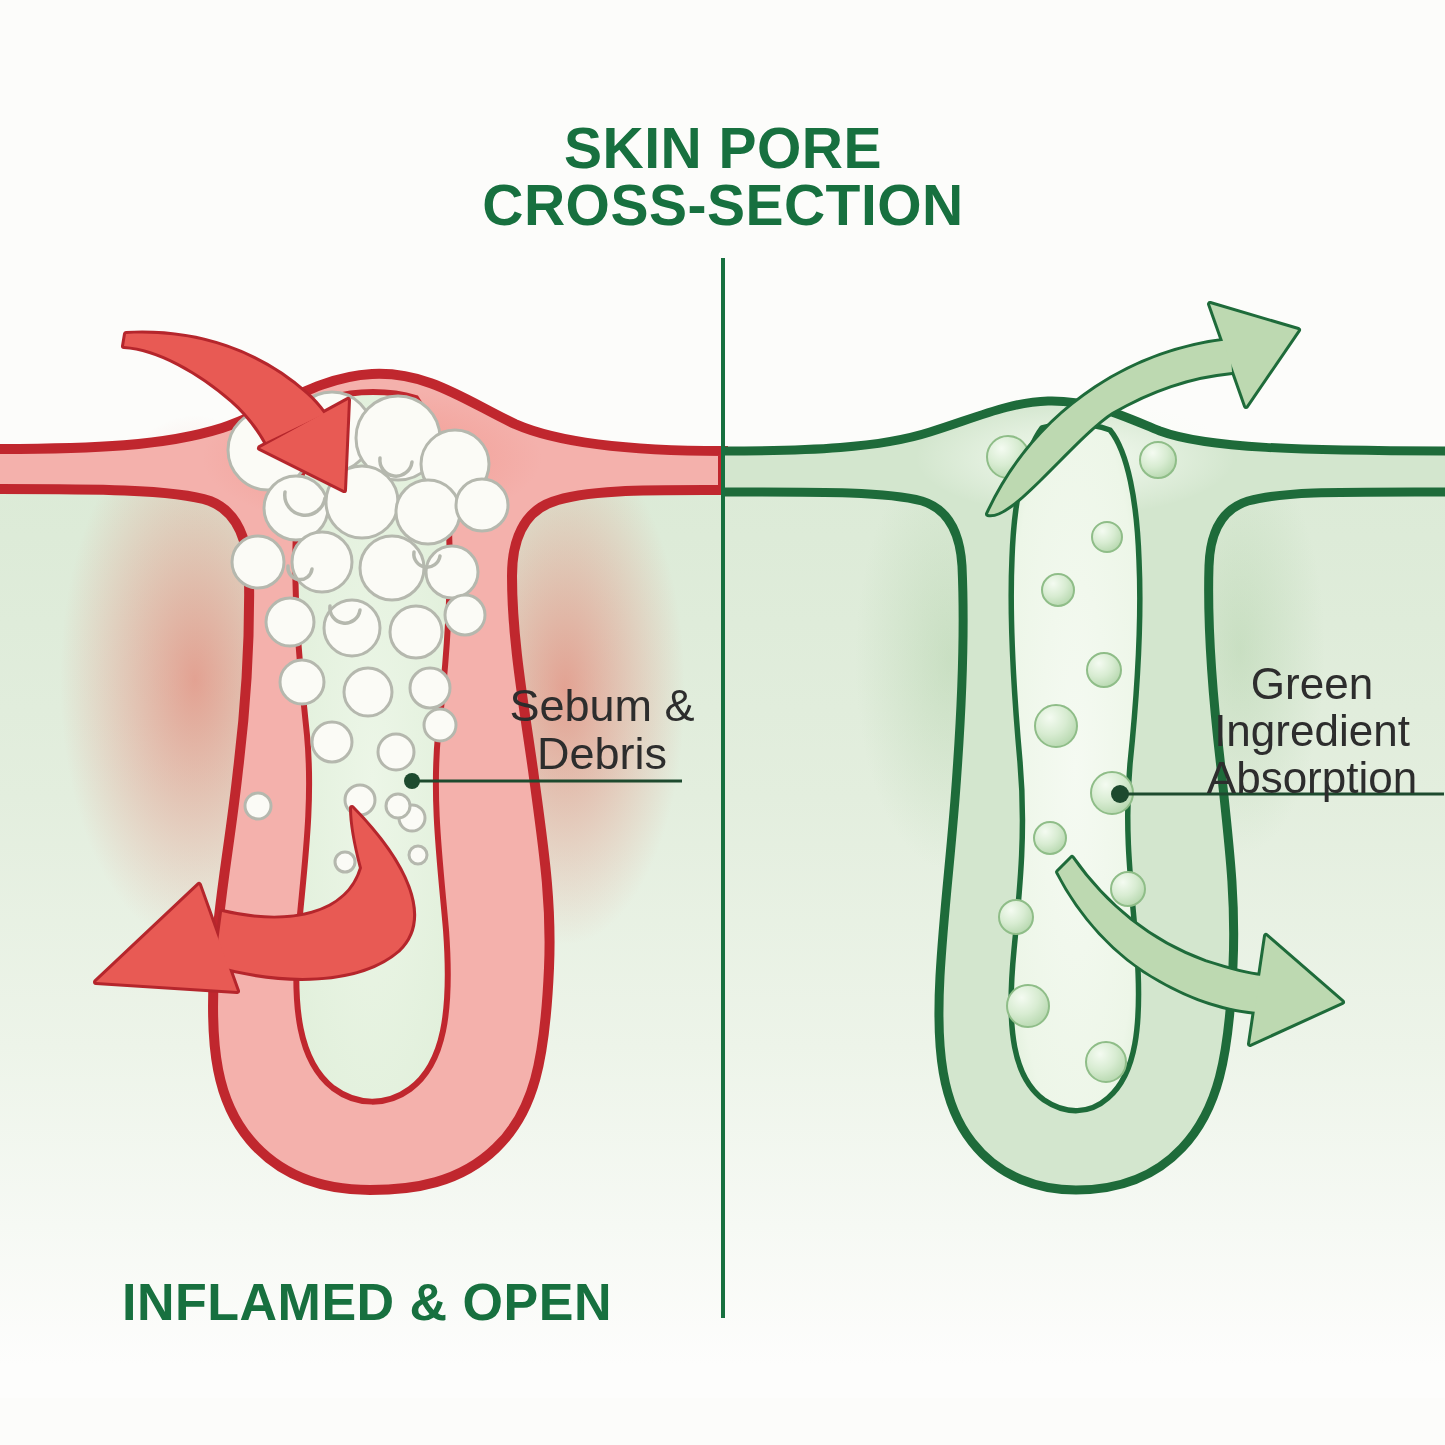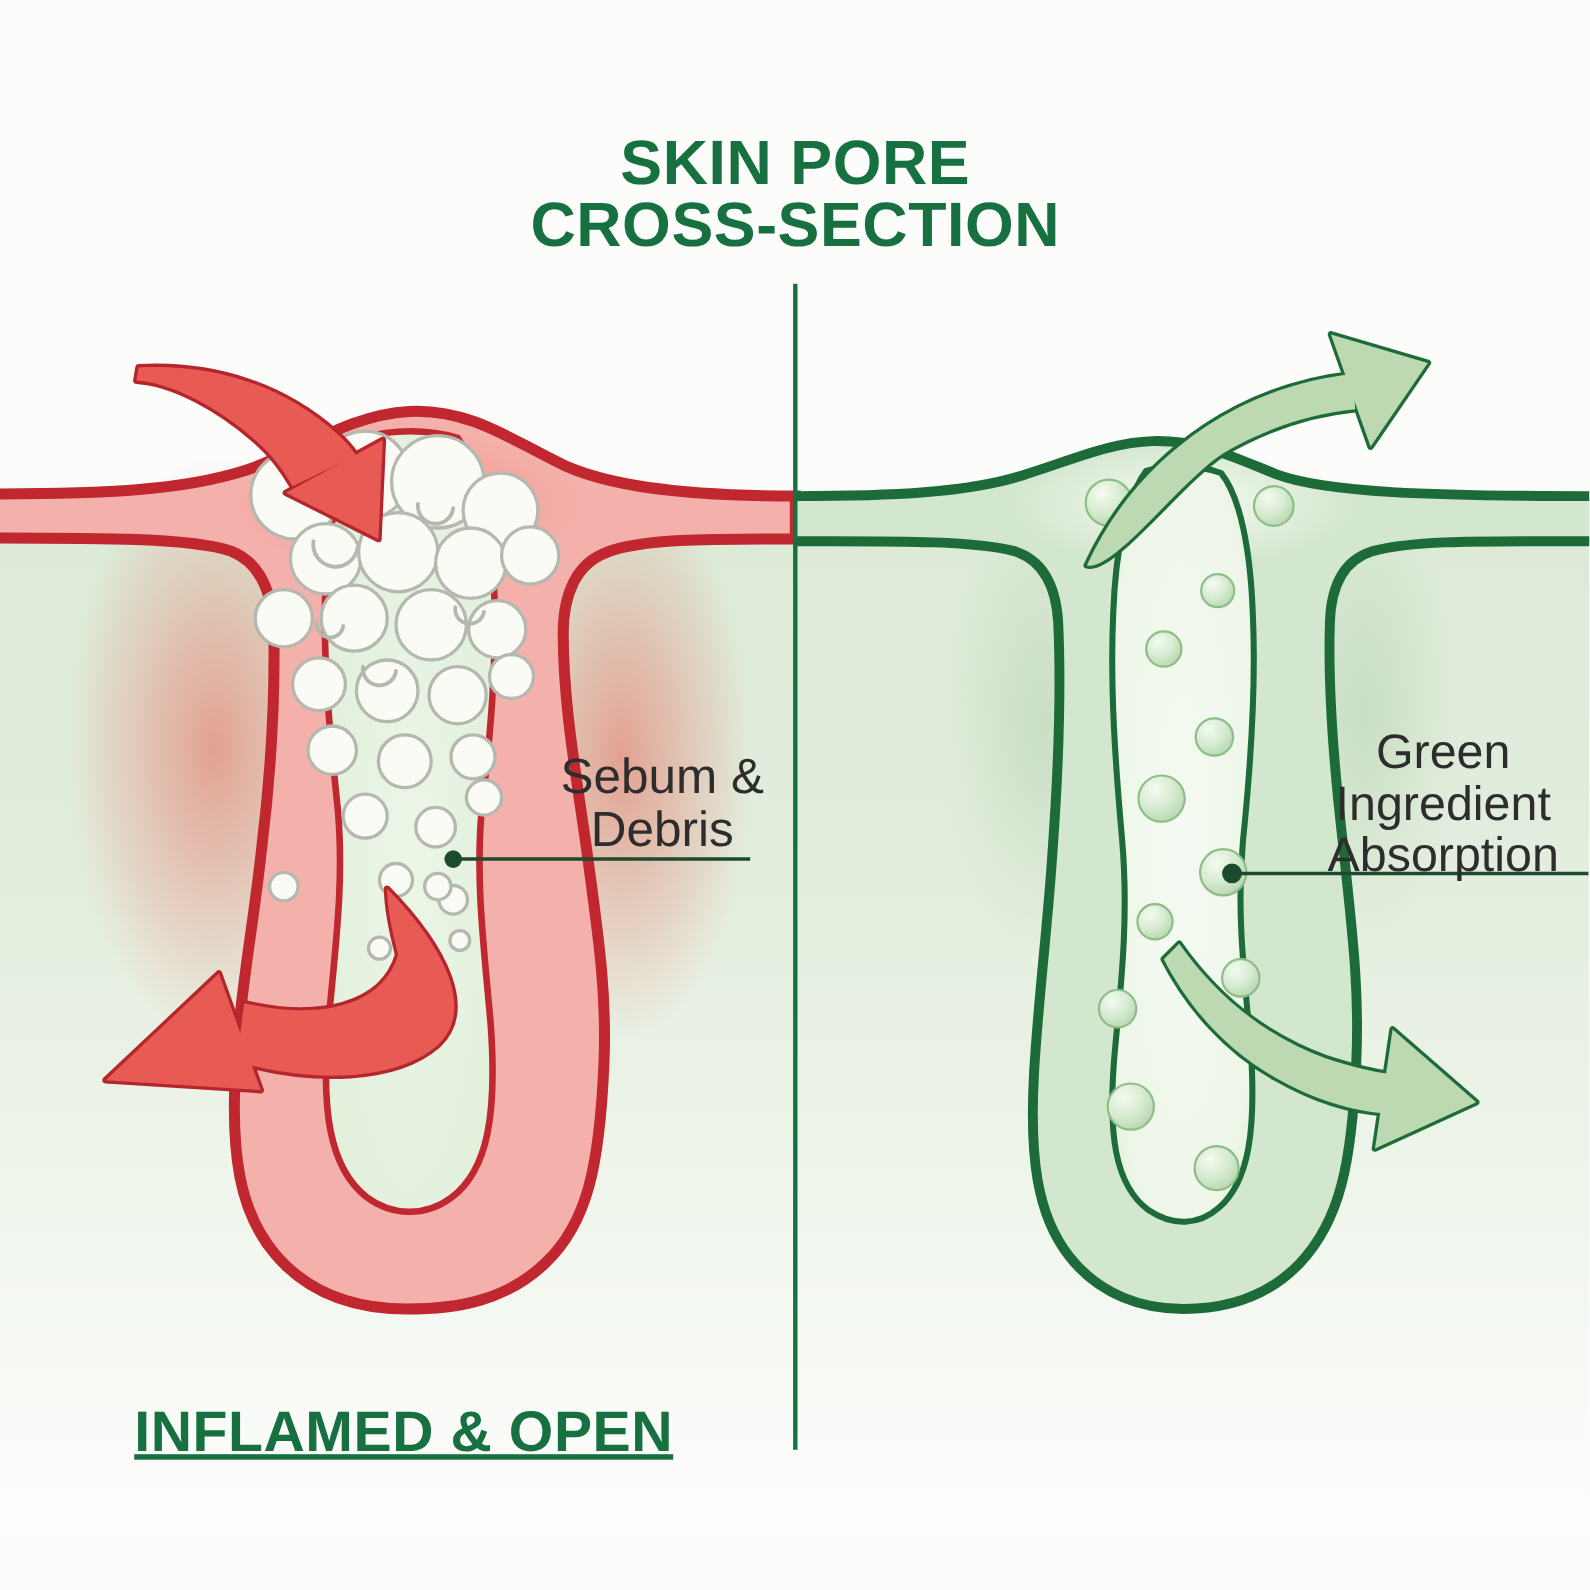--- a/index.html
+++ b/index.html
@@ -21,21 +21,21 @@
     font-family:"Liberation Sans","DejaVu Sans",sans-serif;
   }
   .stage svg{position:absolute;left:0;top:0;}
   .overlay-label{position:absolute;transform:translateX(-50%);text-align:center;white-space:pre-line;}
   .title{
     left:723px;top:120px;font-size:57px;line-height:1.0;font-weight:700;
     letter-spacing:.5px;color:var(--heading-green);
   }
   .caption{
     top:1272px;font-size:52px;font-weight:700;letter-spacing:.5px;
-    color:var(--heading-green);white-space:nowrap;text-decoration:underline;
+    color:var(--heading-green);white-space:nowrap;
   }
   .caption.left{left:367px;}
   .caption.right{left:1080px;}
   .annotation{
     font-size:45px;line-height:1.07;font-weight:400;color:var(--annotation-text);
   }
   .annotation.left{left:602px;top:682px;}
   .annotation.right{left:1312px;top:660px;font-size:44px;}
 
   

